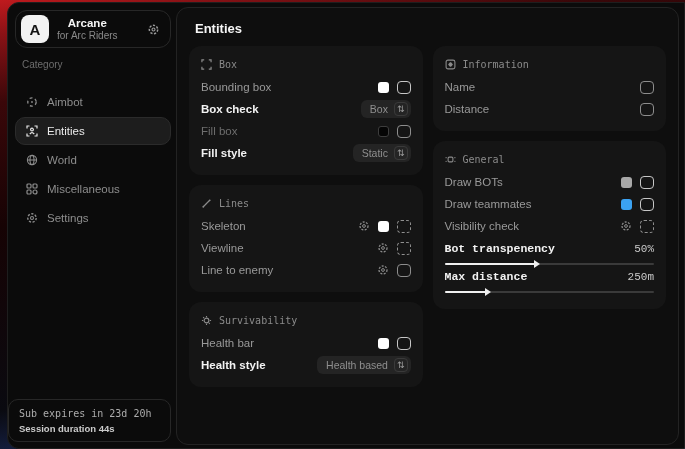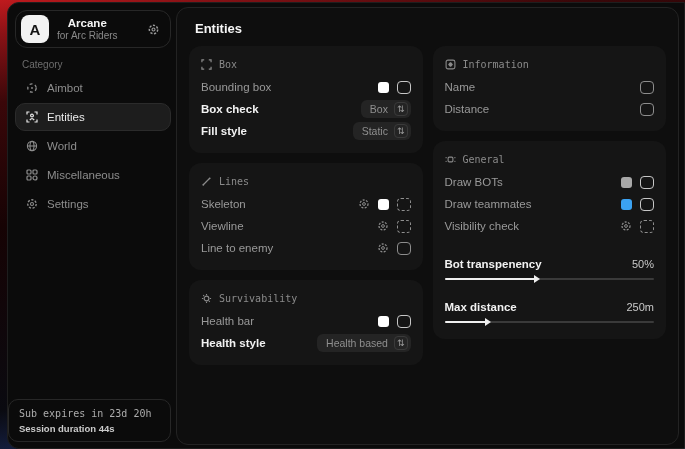--- a/index.html
+++ b/index.html
@@ -24,21 +24,21 @@
   .logo {
     width:28px; height:28px; background:#f2f2f2; border-radius:8px;
     display:flex; align-items:center; justify-content:center;
     color:#141414; font-weight:700; font-size:15px;
   }
   .app-meta { display:flex; flex-direction:column; line-height:1.25;text-align:center; }
   .app-name { font-size:11.5px; font-weight:700; color:#f5f5f5; }
   .app-sub  { font-size:10px; color:#8a8a8a; }
   .header-gear { margin-left:auto; display:flex; }
   .category { position:absolute; top:56px; left:14px; font-size:10px; color:#6d6d6d; }
-  .nav { position:absolute; top:71px; left:7px; right:5px; display:flex; flex-direction:column; gap:1px; }
+  .nav { position:absolute; top:85px; left:7px; right:5px; display:flex; flex-direction:column; gap:1px; }
   .nav-item {
     height:28px; display:flex; align-items:center; gap:9px;
     padding:0 9px; color:#8d8d8d; font-size:11.5px; border-radius:10px;
     border:1px solid transparent;
   }
   .nav-item.active { background:#1d1d1d; border-color:#2b2b2b; color:#e9e9e9; }
   .nav-item .icn { display:flex; width:13px; justify-content:center; }
   .footer-card {
     position:absolute; left:0; right:5px; bottom:6px;
     border:1px solid #272727; border-radius:10px; padding:8px 10px 7px;
@@ -72,21 +72,21 @@
   .checkbox.dashed { border-style:dashed; border-color:#909090; }
   .dropdown {
     display:flex; align-items:center; gap:6px; background:#242424;
     border-radius:6px; padding:2px 3px 2px 9px; min-height:18px;
   }
   .dd-value { font-size:10.5px; color:#8f8f8f; }
   .dd-icon  {
     font-size:9px; color:#9c9c9c; border:1px solid #3a3a3a; border-radius:4px;
     padding:0 2px; line-height:12px; font-family:"DejaVu Sans", sans-serif;
   }
-  .slider-head { display:flex; justify-content:space-between; margin-top:21px; }
+  .slider-head { display:flex; justify-content:space-between; align-items:center; margin-top:5px;font-family:Liberation Mono, monospace; }
   .slider-value { font-size:11px; color:#c9c9c9; }
   .track { position:relative; height:2px; background:#3a3a3a; border-radius:1px; margin:8px 0 5px; }
   .fill  { position:absolute; left:0; top:0; height:2px; background:#f0f0f0; border-radius:1px; }
   .thumb {
     position:absolute; right:-5px; top:-3.5px; width:0; height:0;
     border-left:6px solid #f0f0f0; border-top:4.5px solid transparent; border-bottom:4.5px solid transparent;
   }
   .icn svg { display:block; }
 </style>
 </head>
@@ -200,20 +200,27 @@
             </span>
           </div>
           <div class="row">
             <span class="row-label bold">Box check</span>
             <span class="dropdown">
               <span class="dd-value">Box</span>
               <span class="dd-icon">⇅</span>
             </span>
           </div>
           <div class="row">
+            <span class="row-label dim">Fill box</span>
+            <span class="controls">
+              <span class="swatch outlined" style="background: rgb(5, 5, 5);"></span>
+              <span class="checkbox mid"></span>
+            </span>
+          </div>
+          <div class="row">
             <span class="row-label bold">Fill style</span>
             <span class="dropdown">
               <span class="dd-value">Static</span>
               <span class="dd-icon">⇅</span>
             </span>
           </div>
         </div>
 
         <div class="card">
           <div class="card-header">

